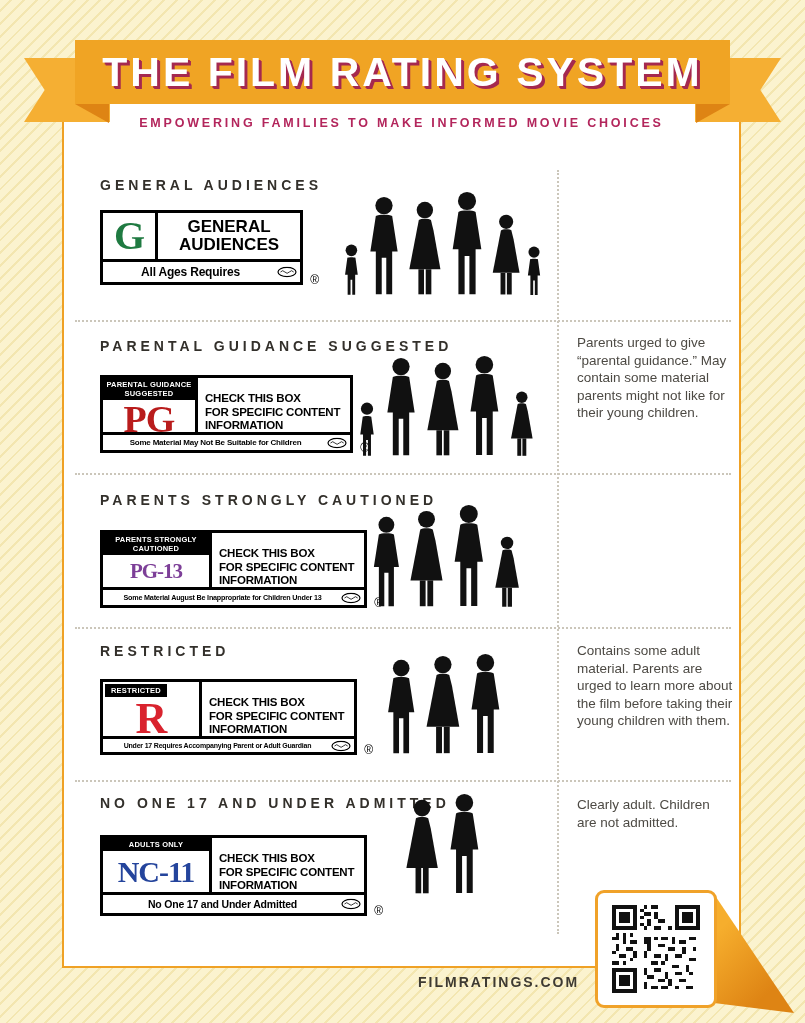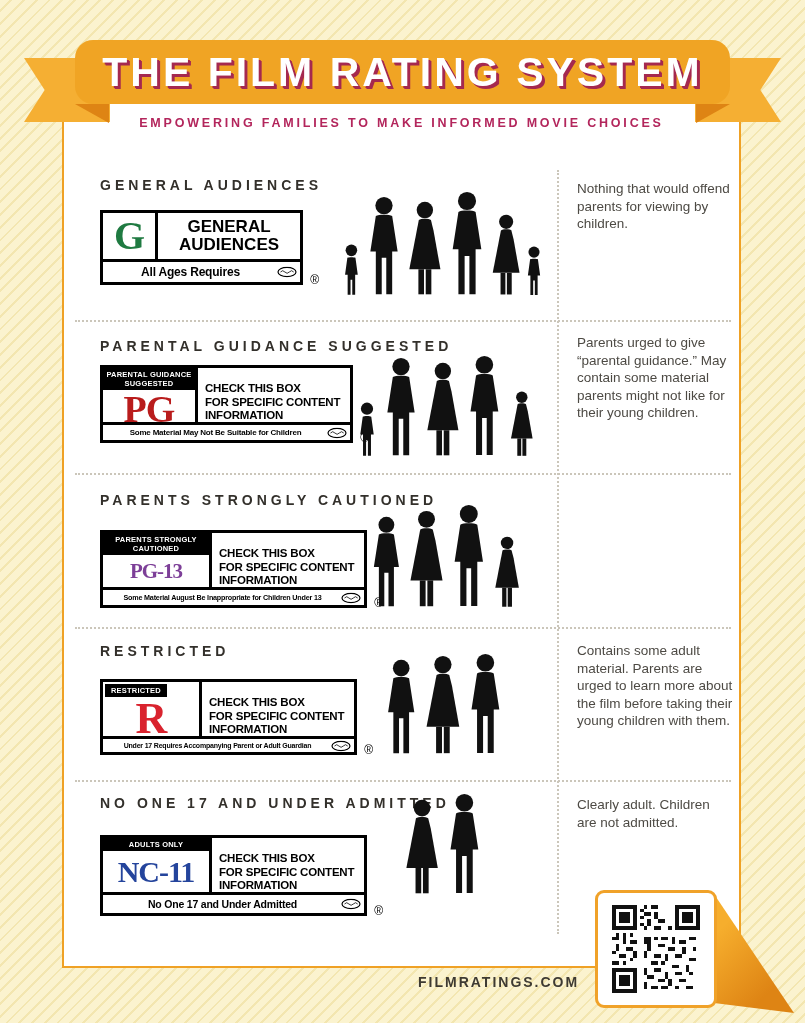--- a/index.html
+++ b/index.html
@@ -10,21 +10,21 @@
   .panel{position:absolute;left:62px;top:100px;width:679px;height:868px;background:#fff;
     border:2px solid #EFA125;box-sizing:border-box;z-index:1;}
   
   .ribbon-tail{position:absolute;top:58px;width:86px;height:64px;background:#F5AF33;z-index:2;}
   .tail-left{left:24px;clip-path:polygon(0 0,100% 0,100% 100%,0 100%,24% 50%);}
   .tail-right{left:695px;clip-path:polygon(0 0,100% 0,76% 50%,100% 100%,0 100%);}
   .fold{position:absolute;width:34px;height:19px;background:#DE8414;z-index:3;top:104px;}
   .fold-left{left:75px;clip-path:polygon(0 0,100% 0,100% 100%);}
   .fold-right{left:696px;clip-path:polygon(0 0,100% 0,0 100%);}
   .ribbon-band{position:absolute;left:75px;top:40px;width:655px;height:64px;background:#F0A424;
-    display:flex;align-items:center;justify-content:center;z-index:4;border-radius:18px;}
+    display:flex;align-items:center;justify-content:center;z-index:4;}
   .title{font-size:41px;font-weight:700;letter-spacing:3px;color:#fff;
     text-shadow:2px 2px 0 #A5294F,3px 3px 0 #A5294F;white-space:nowrap;}
   .subtitle{position:absolute;left:62px;top:116px;width:679px;text-align:center;z-index:4;
     color:#B3265C;font-weight:700;font-size:12.5px;letter-spacing:2.8px;}
   
   .row{position:absolute;left:62px;width:679px;height:154px;z-index:2;}
   .r1{top:165px}.r2{top:319px}.r3{top:473px}.r4{top:627px}.r5{top:781px}
   .hline{position:absolute;left:75px;width:656px;border-top:2px dotted #CBC6BA;z-index:2;}
   .h1{top:320px}.h2{top:473px}.h3{top:627px}.h4{top:780px}
   .vline{position:absolute;left:557px;top:170px;height:764px;border-left:2px dotted #CBC6BA;z-index:2;}
@@ -141,26 +141,25 @@
       <g transform="translate(105,5) scale(0.955)">
           <use href="#p-man"></use>
         </g>
       <g transform="translate(148,28) scale(0.745)">
           <use href="#p-woman"></use>
         </g>
       <g transform="translate(183,60) scale(0.556)">
           <use href="#p-child"></use>
         </g>
     </svg>
-    <div class="desc">Nothing that would offend parents for viewing by children.</div>
   </div>
 
   <div class="row r2">
     <div class="heading" style="top:19px">PARENTAL GUIDANCE SUGGESTED</div>
-    <div class="rbox-wrap s-pg" style="top:44px">
+    <div class="rbox-wrap s-pg" style="top:54px">
       <div class="rbox">
         <div class="rmain">
           <div class="rleft">
             <div class="rheadbar">PARENTAL GUIDANCE
 SUGGESTED</div>
             <div class="rletter c-pg">PG</div>
           </div>
           <div class="rcheck">CHECK THIS BOX
 FOR SPECIFIC CONTENT
 INFORMATION</div>

